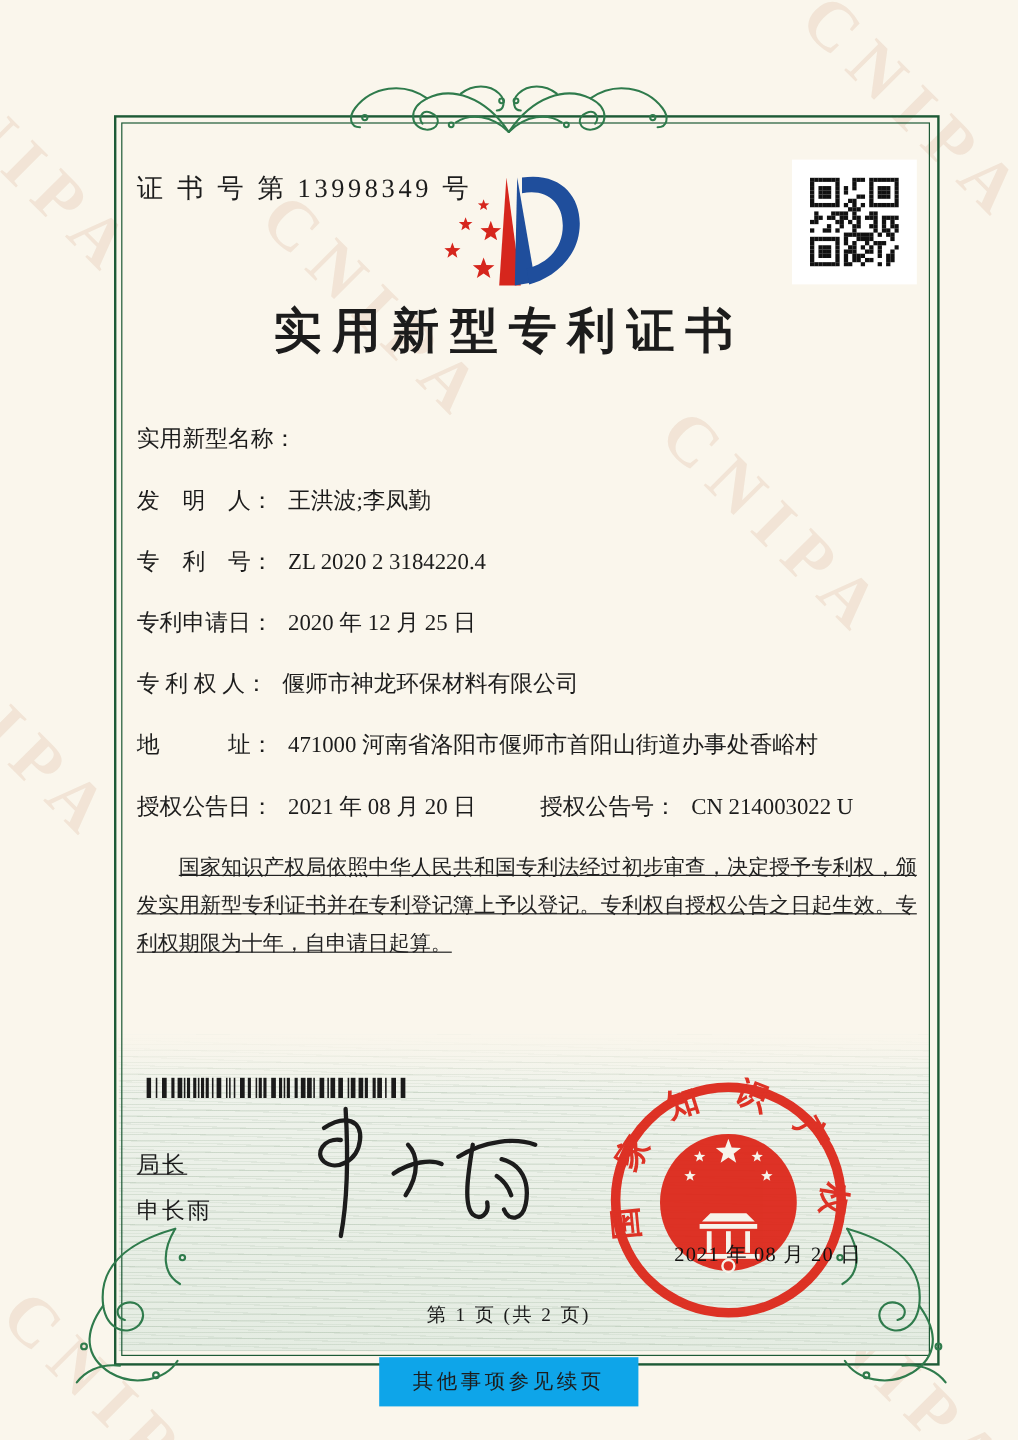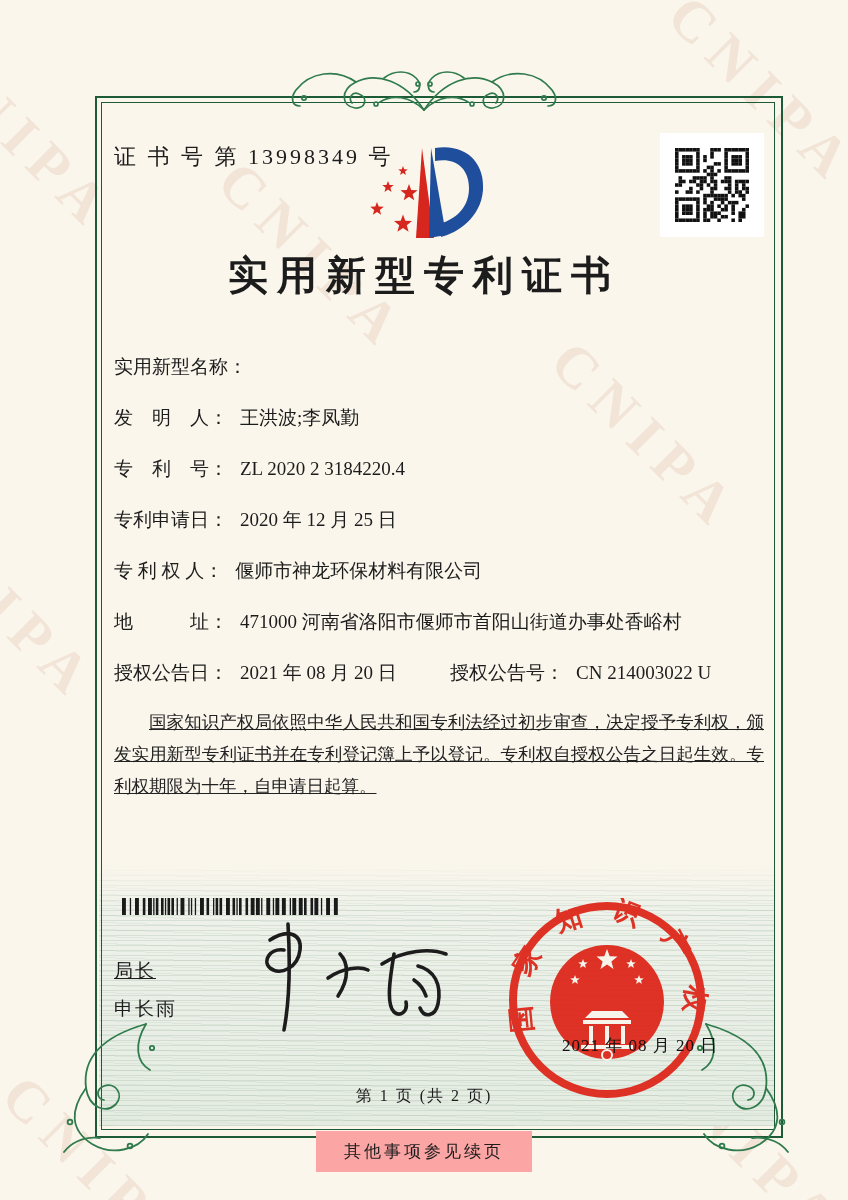--- a/index.html
+++ b/index.html
@@ -49,21 +49,21 @@
     background:linear-gradient(#faf6ec,rgba(250,246,236,0));}
   .barcode-svg{left:122px;top:898px;z-index:3;}
   .officer-title{left:114px;top:958px;font-size:19px;letter-spacing:2px;z-index:3;text-decoration:underline;}
   .officer-name{left:114px;top:996px;font-size:19px;letter-spacing:2px;z-index:3;text-align:right;}
   .sig-svg{left:242px;top:918px;z-index:3;}
   .seal-svg{left:505px;top:898px;z-index:4;opacity:.93;}
   .seal-date{left:528px;top:1034px;width:224px;text-align:center;font-size:17px;
     letter-spacing:1px;color:#111;z-index:5;}
   .page-indicator{left:0;right:0;top:1086px;text-align:center;font-size:16px;
     letter-spacing:2px;z-index:3;}
-  .footer-note{left:50%;top:1131px;transform:translateX(-50%);background:#fca5a5;
+  .footer-note{left:50%;top:1131px;transform:translateX(-50%);background:#0ea5e9;
     padding:9px 28px;font-size:17px;letter-spacing:3px;z-index:6;white-space:nowrap;}
   
   .orn-top{left:284px;top:60px;z-index:5;}
   .corner-l{left:42px;top:1018px;z-index:5;}
   .corner-r{left:690px;top:1018px;z-index:5;transform:scaleX(-1);}
 </style>
 </head>
 <body>
 
 <span class="wm" style="left:-40px;top:28px">CNIPA</span>

